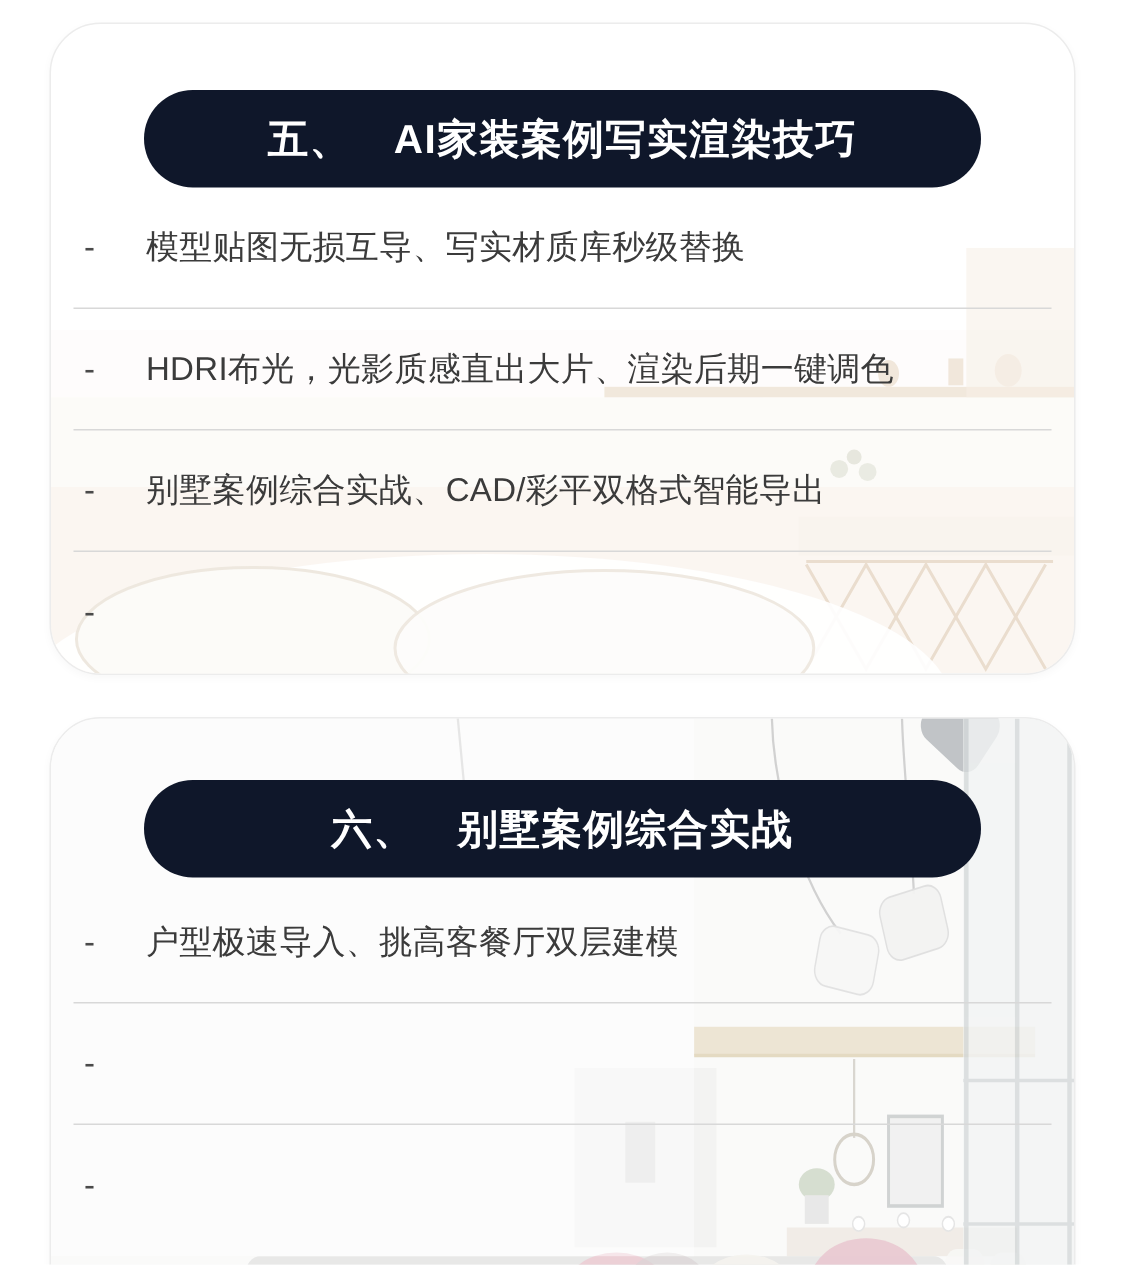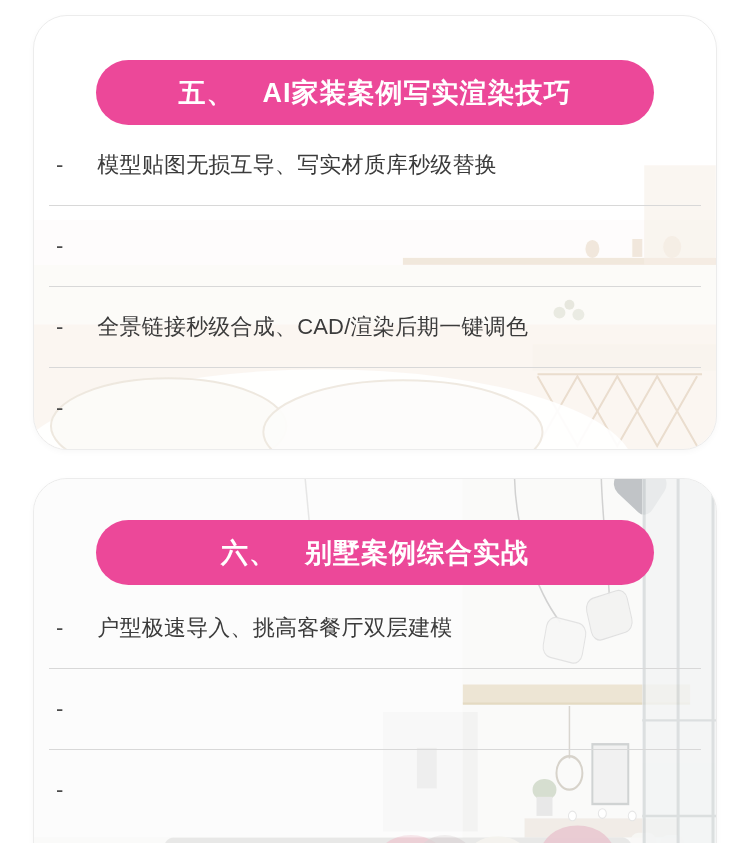--- a/index.html
+++ b/index.html
@@ -12,21 +12,21 @@
   .card{
     position:absolute;left:33px;width:684px;background:#ffffff;
     border:1px solid #ececec;border-radius:34px;overflow:hidden;
     box-sizing:border-box;box-shadow:0 2px 6px rgba(0,0,0,0.03);
   }
   .card-1{top:15px;height:435px;}
   .card-2{top:478px;height:419px;}
   .bg{position:absolute;left:0;top:0;width:100%;height:100%;pointer-events:none;}
   .pill{
     position:relative;margin:44px auto 0;width:558px;height:65px;
-    background:#ec4899;border-radius:33px;
+    background:#0f172a;border-radius:33px;
     display:flex;align-items:center;justify-content:center;
   }
   .card-2 .pill{margin-top:41px;}
   .pill-text{
     color:#ffffff;font-size:27px;font-weight:700;letter-spacing:1px;
     white-space:pre;
   }
   .feature-list{position:relative;margin:0 15px;padding:0;list-style:none;}
   .card-2 .feature-list{margin-top:3px;}
   .feature-row{height:80px;display:flex;align-items:center;}
@@ -89,24 +89,25 @@
       <span class="pill-text">五、　AI家装案例写实渲染技巧</span>
     </div>
 
     <ul class="feature-list">
       <li class="feature-row">
         <span class="bullet-dash">-</span>
         <span class="item-text">模型贴图无损互导、写实材质库秒级替换</span>
       </li>
       <li class="feature-row">
         <span class="bullet-dash">-</span>
+        <span class="item-text">HDRI布光，光影质感直出大片、渲染后期一键调色</span>
       </li>
       <li class="feature-row">
         <span class="bullet-dash">-</span>
-        <span class="item-text">全景链接秒级合成、CAD/渲染后期一键调色</span>
+        <span class="item-text">别墅案例综合实战、CAD/彩平双格式智能导出</span>
       </li>
       <li class="feature-row">
         <span class="bullet-dash">-</span>
       </li>
     </ul>
   </section>
 
   <section class="card card-2">
 
     <svg class="bg" viewBox="0 0 684 349" preserveAspectRatio="none">

